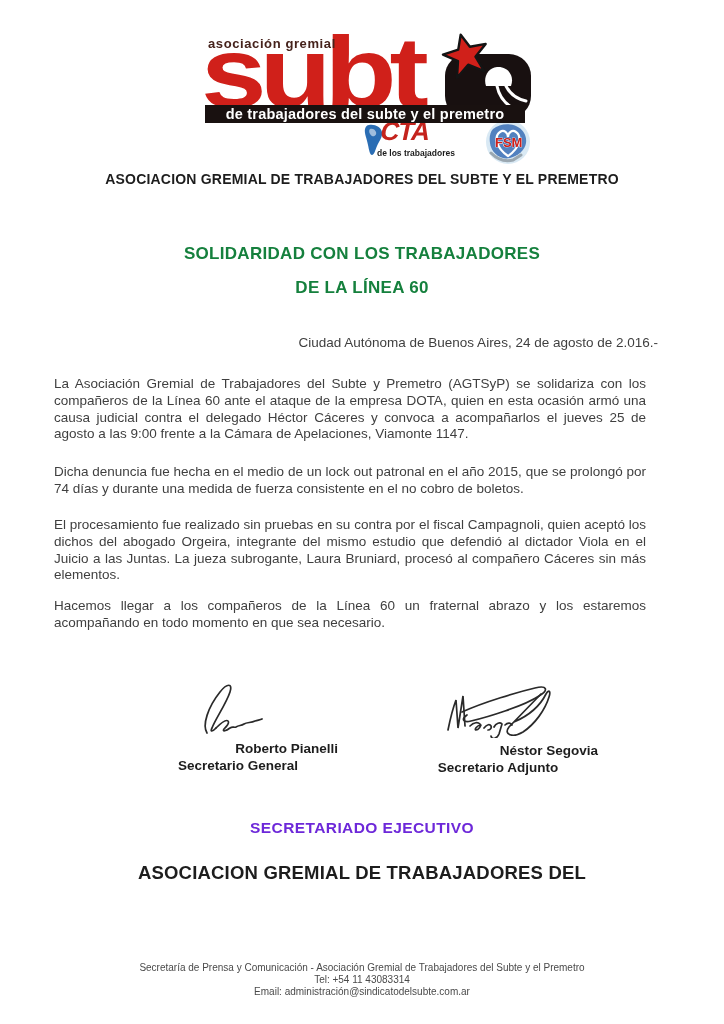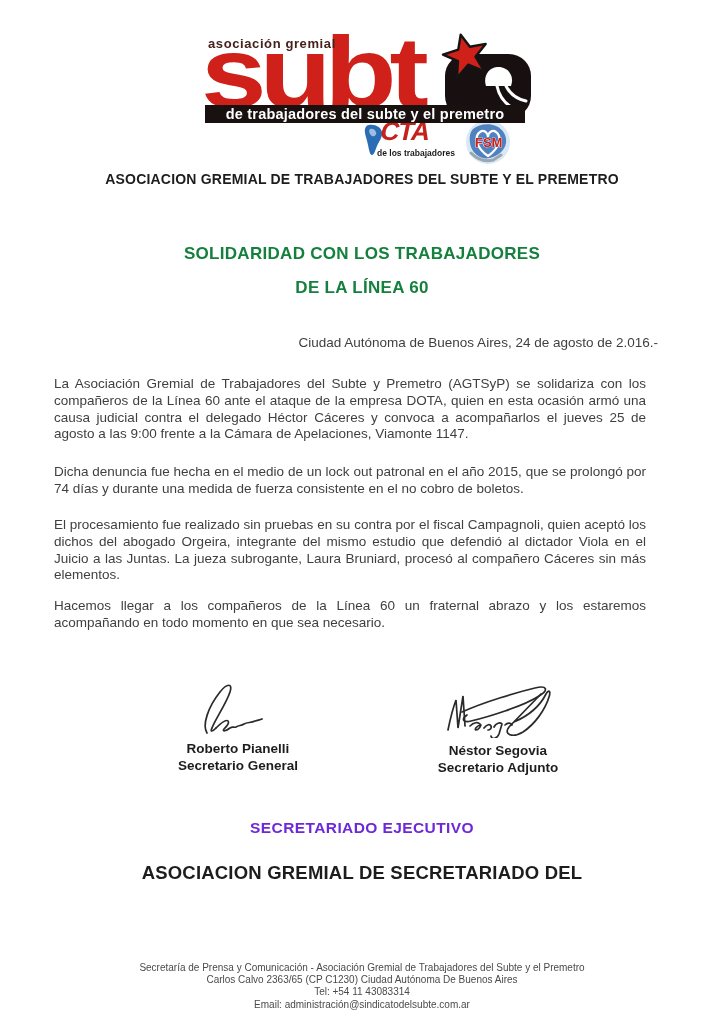--- a/index.html
+++ b/index.html
@@ -25,21 +25,21 @@
     color:#fff;font-weight:bold;font-size:14.5px;line-height:18px;text-align:center;
     letter-spacing:.2px;white-space:nowrap;z-index:3;
   }
   .cta-logo{position:absolute;left:158px;top:90px;width:105px;height:40px;}
   .cta-map{position:absolute;left:0;top:2px;}
   .cta-text{
     position:absolute;left:18px;top:-6px;font-size:26px;font-weight:bold;
     color:#c4231d;transform:skewX(-12deg);letter-spacing:-1px;line-height:30px;
   }
   .cta-sub{position:absolute;left:14px;top:26px;font-size:8.5px;font-weight:bold;color:#1c1c1c;white-space:nowrap;}
-  .fsm-logo{position:absolute;left:260px;top:87px;}
+  .fsm-logo{position:absolute;left:280px;top:87px;}
   
   .org-line{
     position:absolute;left:0;top:171px;width:100%;text-align:center;
     font-size:14px;font-weight:bold;color:#1d1d1d;letter-spacing:.2px;
   }
   .doc-title{
     position:absolute;left:0;top:237px;width:100%;margin:0;text-align:center;
     font-size:17px;line-height:34px;font-weight:bold;color:#15803d;letter-spacing:.3px;
   }
   .doc-title .line{display:block;}
@@ -49,21 +49,21 @@
   }
   .body-para{
     position:absolute;left:54px;width:592px;margin:0;text-align:justify;
     font-size:13.5px;line-height:16.8px;color:#3f3f3f;
   }
   .p1{top:376px;} .p2{top:464px;} .p3{top:517px;} .p4{top:598px;}
   
   .sig{position:absolute;top:682px;width:200px;text-align:center;}
   .sig-left{left:138px;} .sig-right{left:398px;}
   .sig svg{display:block;margin:0 auto;}
-  .sig-name{font-size:13.5px;font-weight:bold;color:#1d1d1d;line-height:16.5px;margin-top:5px;}
+  .sig-name{font-size:13.5px;font-weight:bold;color:#1d1d1d;line-height:16.5px;margin-top:5px;text-align:right;}
   .sig-title{font-size:13.5px;font-weight:bold;color:#1d1d1d;line-height:16.5px;}
   
   .closing-sec{
     position:absolute;left:0;top:819px;width:100%;text-align:center;
     font-size:15.5px;font-weight:bold;color:#6d28d9;letter-spacing:.4px;
   }
   .closing-org{
     position:absolute;left:0;top:860px;width:100%;text-align:center;
     font-size:18.5px;line-height:25.5px;font-weight:bold;color:#1d1d1d;letter-spacing:.2px;
   }
@@ -151,23 +151,22 @@
         <path d="M28,44 C32,40 36,40 38,42 C40,44 36,48 34,48 C32,48 35,43 39,43 M42,46 C45,42 48,42 49,44 C50,46 48,48 46,48 M52,45 C54,41 58,40 60,42 L57,52 C55,57 50,58 49,54 M63,43 C66,40 69,41 70,43"></path>
         <path d="M72,40 C86,34 98,24 104,12 C107,7 109,9 107,15 C103,28 93,42 81,50 C71,56 61,53 67,45 L99,12"></path>
       </g>
     </svg>
     <div class="sig-name">Néstor Segovia</div>
     <div class="sig-title">Secretario Adjunto</div>
   </div>
 
   <div class="closing-sec">SECRETARIADO EJECUTIVO</div>
   <div class="closing-org">
-    <span class="line">ASOCIACION GREMIAL DE SECRETARIADO DEL</span>
+    <span class="line">ASOCIACION GREMIAL DE TRABAJADORES DEL</span>
   </div>
 
   <div class="footer">
     <div>Secretaría de Prensa y Comunicación - Asociación Gremial de Trabajadores del Subte y el Premetro</div>
-    <div>Carlos Calvo 2363/65 (CP C1230) Ciudad Autónoma De Buenos Aires</div>
     <div>Tel: +54 11 43083314</div>
     <div>Email: administración@sindicatodelsubte.com.ar</div>
   </div>
 
 </div>
 
 </body></html>

